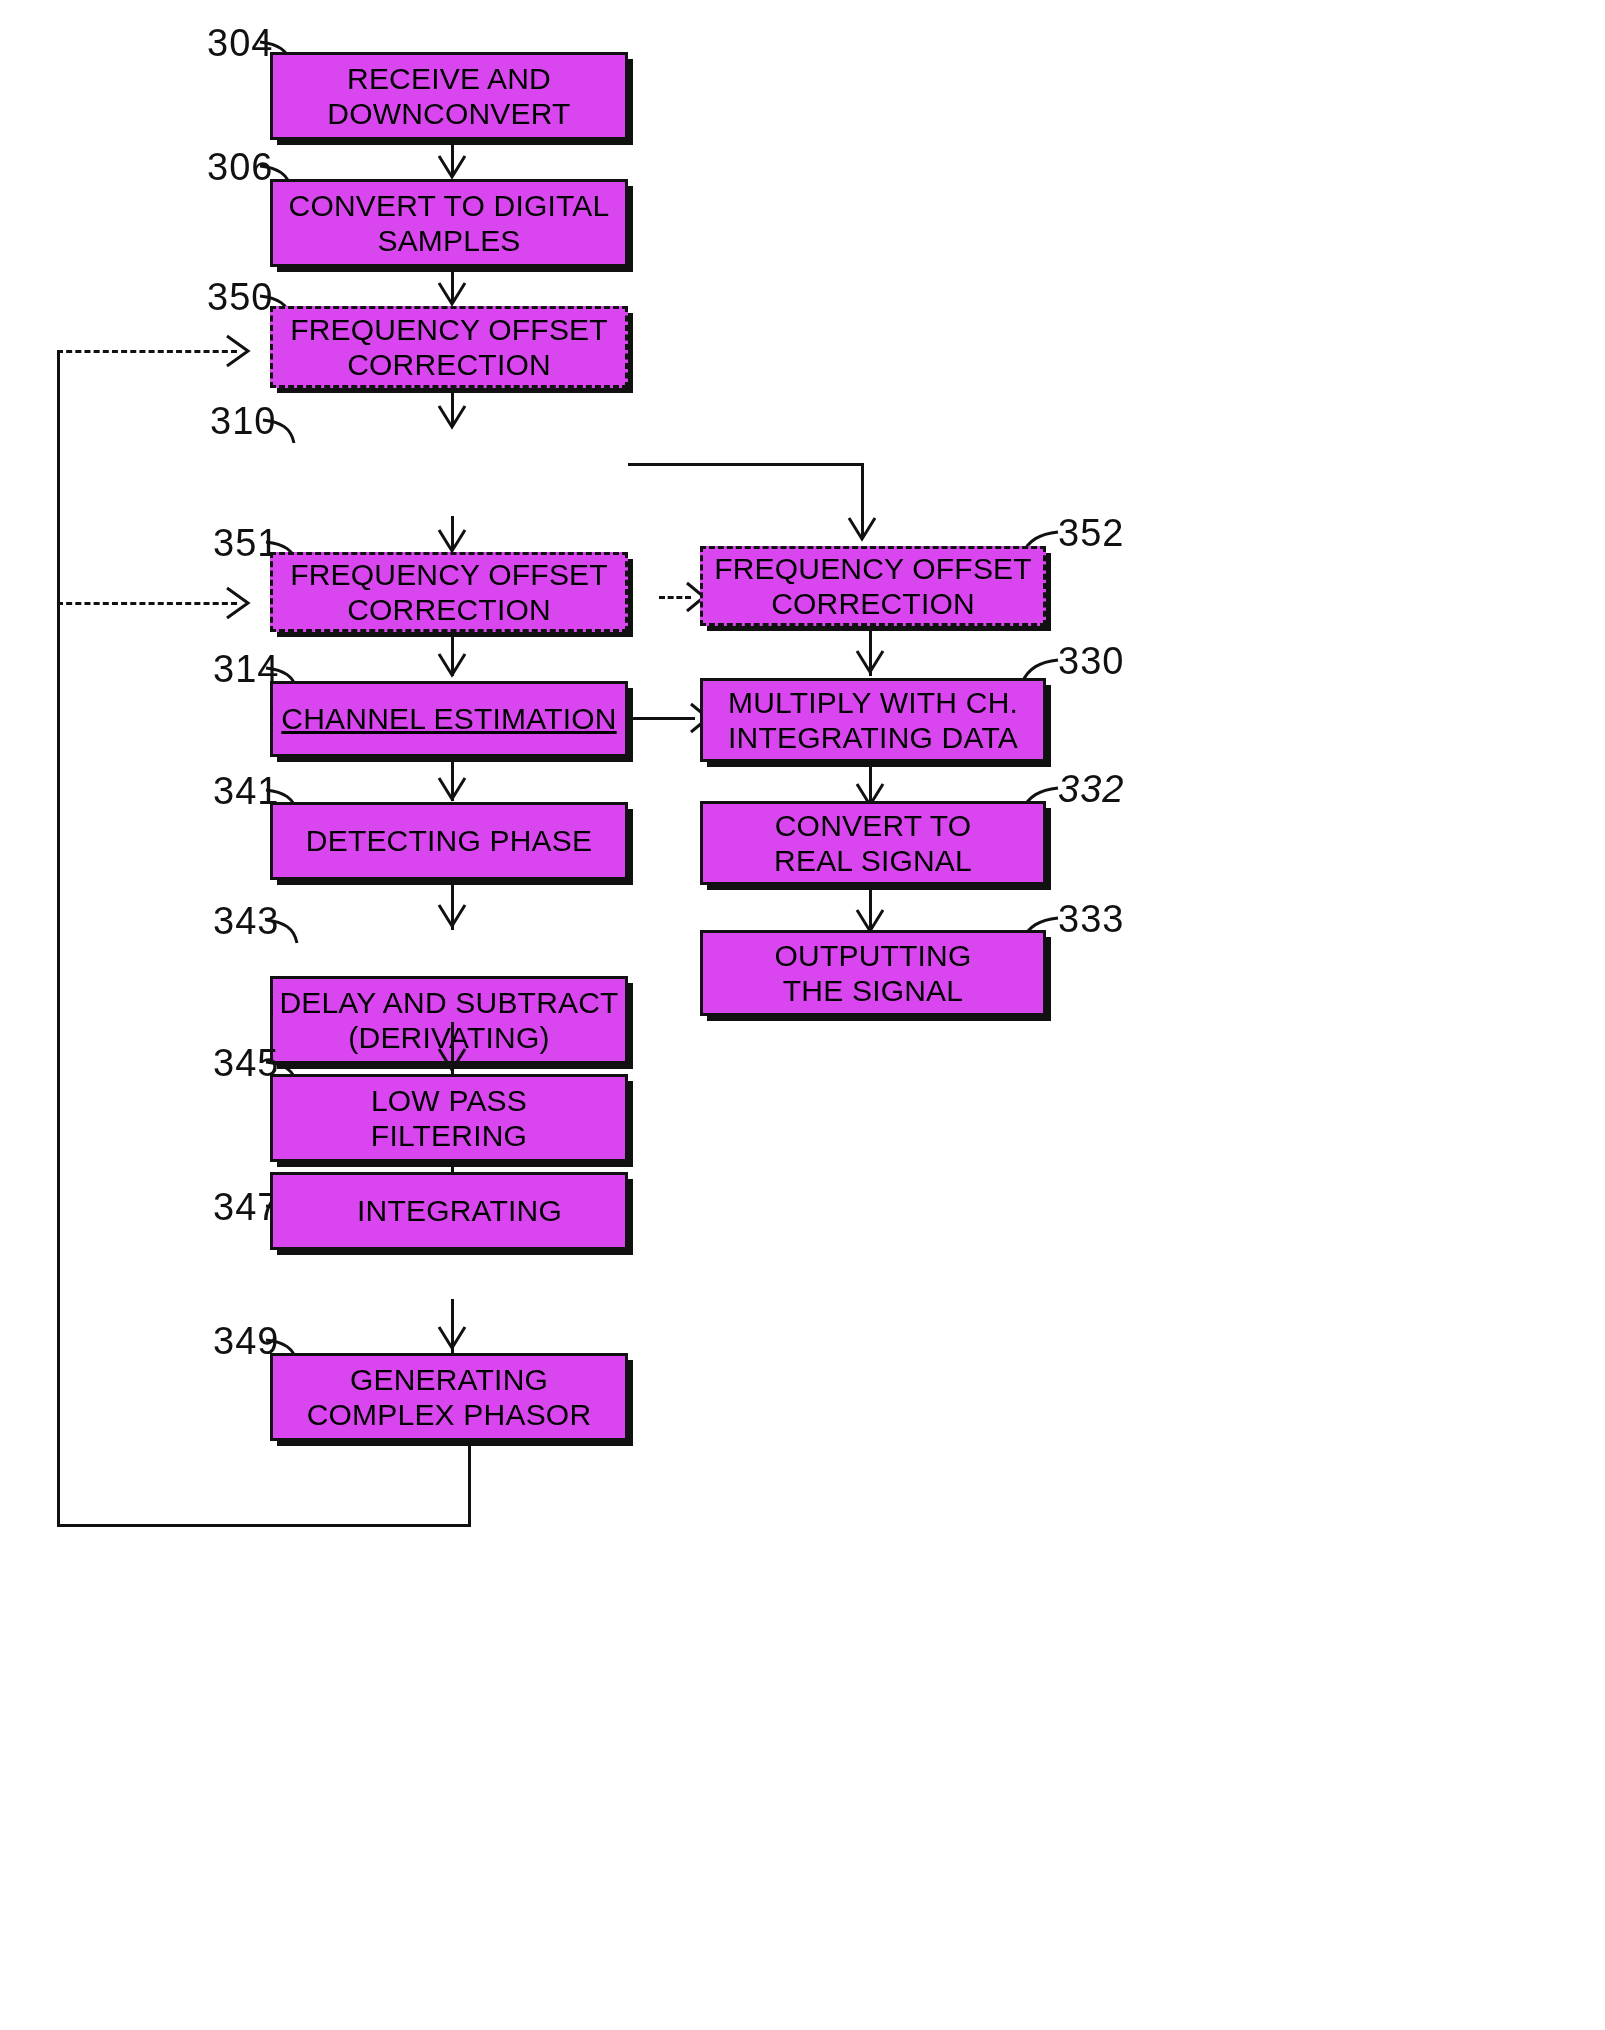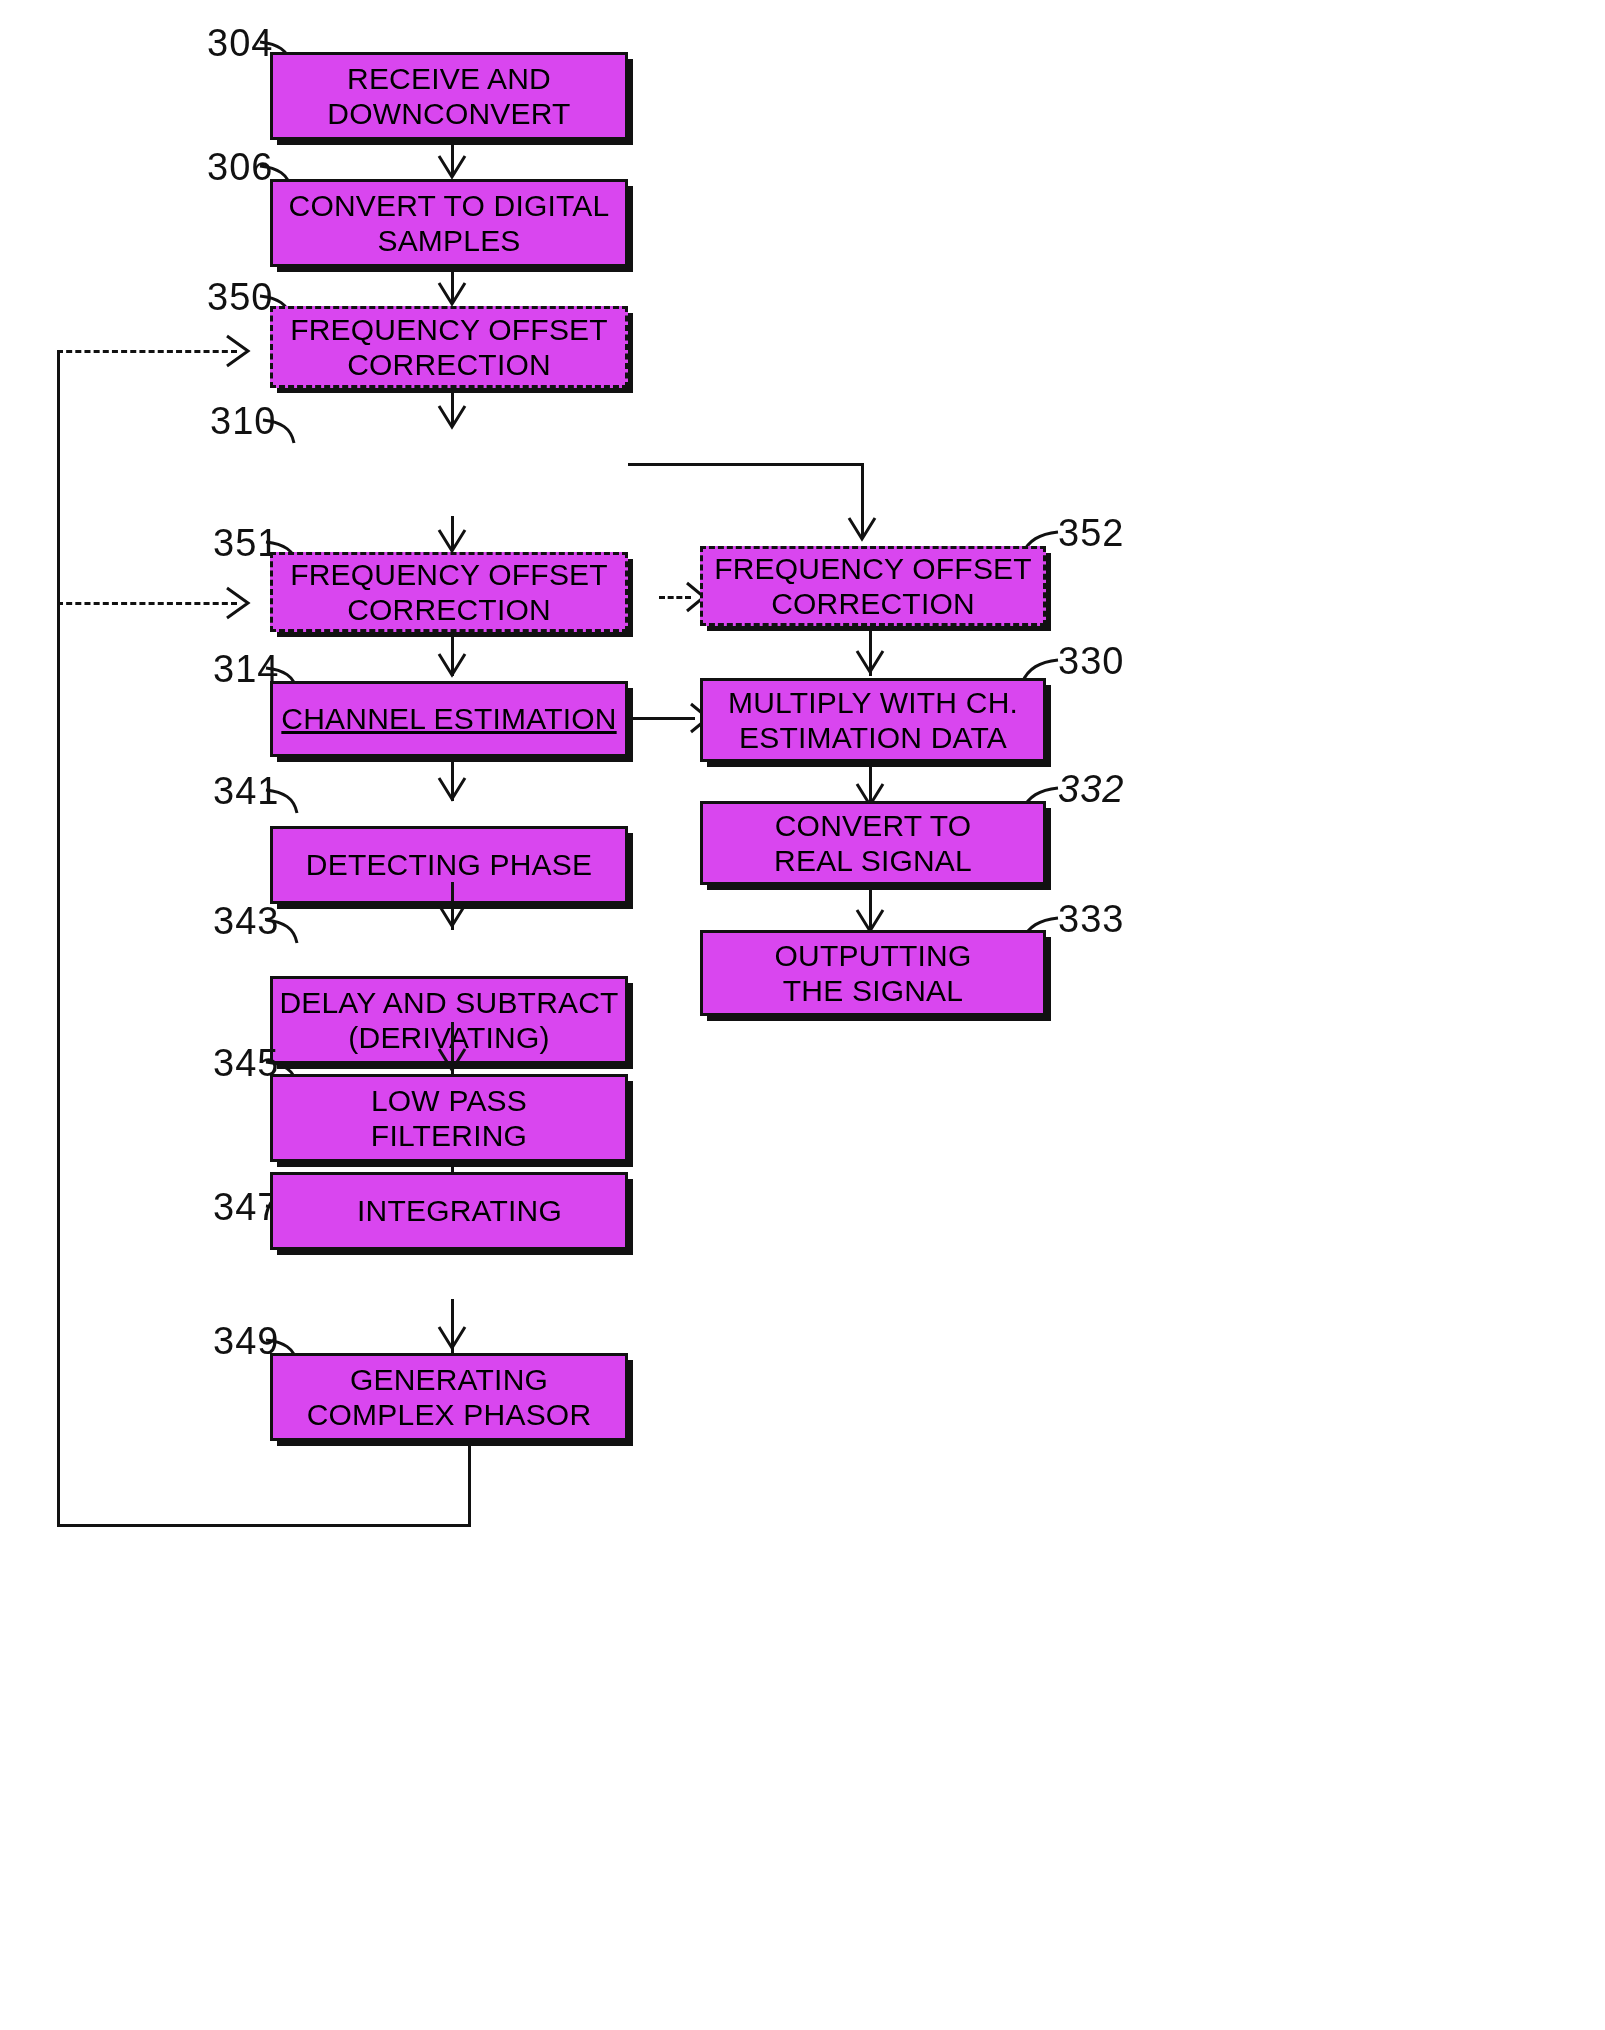--- a/index.html
+++ b/index.html
@@ -169,21 +169,21 @@
 
   <div class="ln vln" style="left:451px;top:759px;height:42px;"></div>
   <svg class="arrowhead" style="left:437px;top:772px;" width="30" height="32">
     <path d="M2,6 L15,27 L28,6" stroke="#111" stroke-width="3" fill="none"></path>
   </svg>
 
   <div class="ref" style="left:213px;top:770px;">341</div>
   <svg class="hook" style="left:264px;top:786px;" width="40" height="30">
     <path d="M2,4 C20,6 30,12 33,27" stroke="#111" stroke-width="3" fill="none"></path>
   </svg>
-  <div class="box" style="left:270px;top:826px;width:358px;height:78px;">
+  <div class="box" style="left:270px;top:802px;width:358px;height:78px;">
     <span class="txt">
       <span>DETECTING PHASE</span>
     </span>
   </div>
 
   <div class="ln vln" style="left:451px;top:882px;height:48px;"></div>
   <svg class="arrowhead" style="left:437px;top:899px;" width="30" height="32">
     <path d="M2,6 L15,27 L28,6" stroke="#111" stroke-width="3" fill="none"></path>
   </svg>
 
@@ -261,21 +261,21 @@
     <path d="M2,6 L15,27 L28,6" stroke="#111" stroke-width="3" fill="none"></path>
   </svg>
 
   <div class="ref" style="left:1058px;top:640px;">330</div>
   <svg class="hook" style="left:1016px;top:656px;" width="44" height="30">
     <path d="M42,4 C24,6 12,12 6,27" stroke="#111" stroke-width="3" fill="none"></path>
   </svg>
   <div class="box" style="left:700px;top:678px;width:346px;height:84px;">
     <span class="txt">
       <span>MULTIPLY WITH CH.</span>
-        <span>ESTIMATION DATA</span>
+        <span>INTEGRATING DATA</span>
     </span>
   </div>
 
   <div class="ln vln" style="left:869px;top:764px;height:44px;"></div>
   <svg class="arrowhead" style="left:855px;top:778px;" width="30" height="32">
     <path d="M2,6 L15,27 L28,6" stroke="#111" stroke-width="3" fill="none"></path>
   </svg>
 
   <div class="ref" style="left:1058px;top:768px;font-style:italic;">332</div>
   <svg class="hook" style="left:1016px;top:784px;" width="44" height="30">

